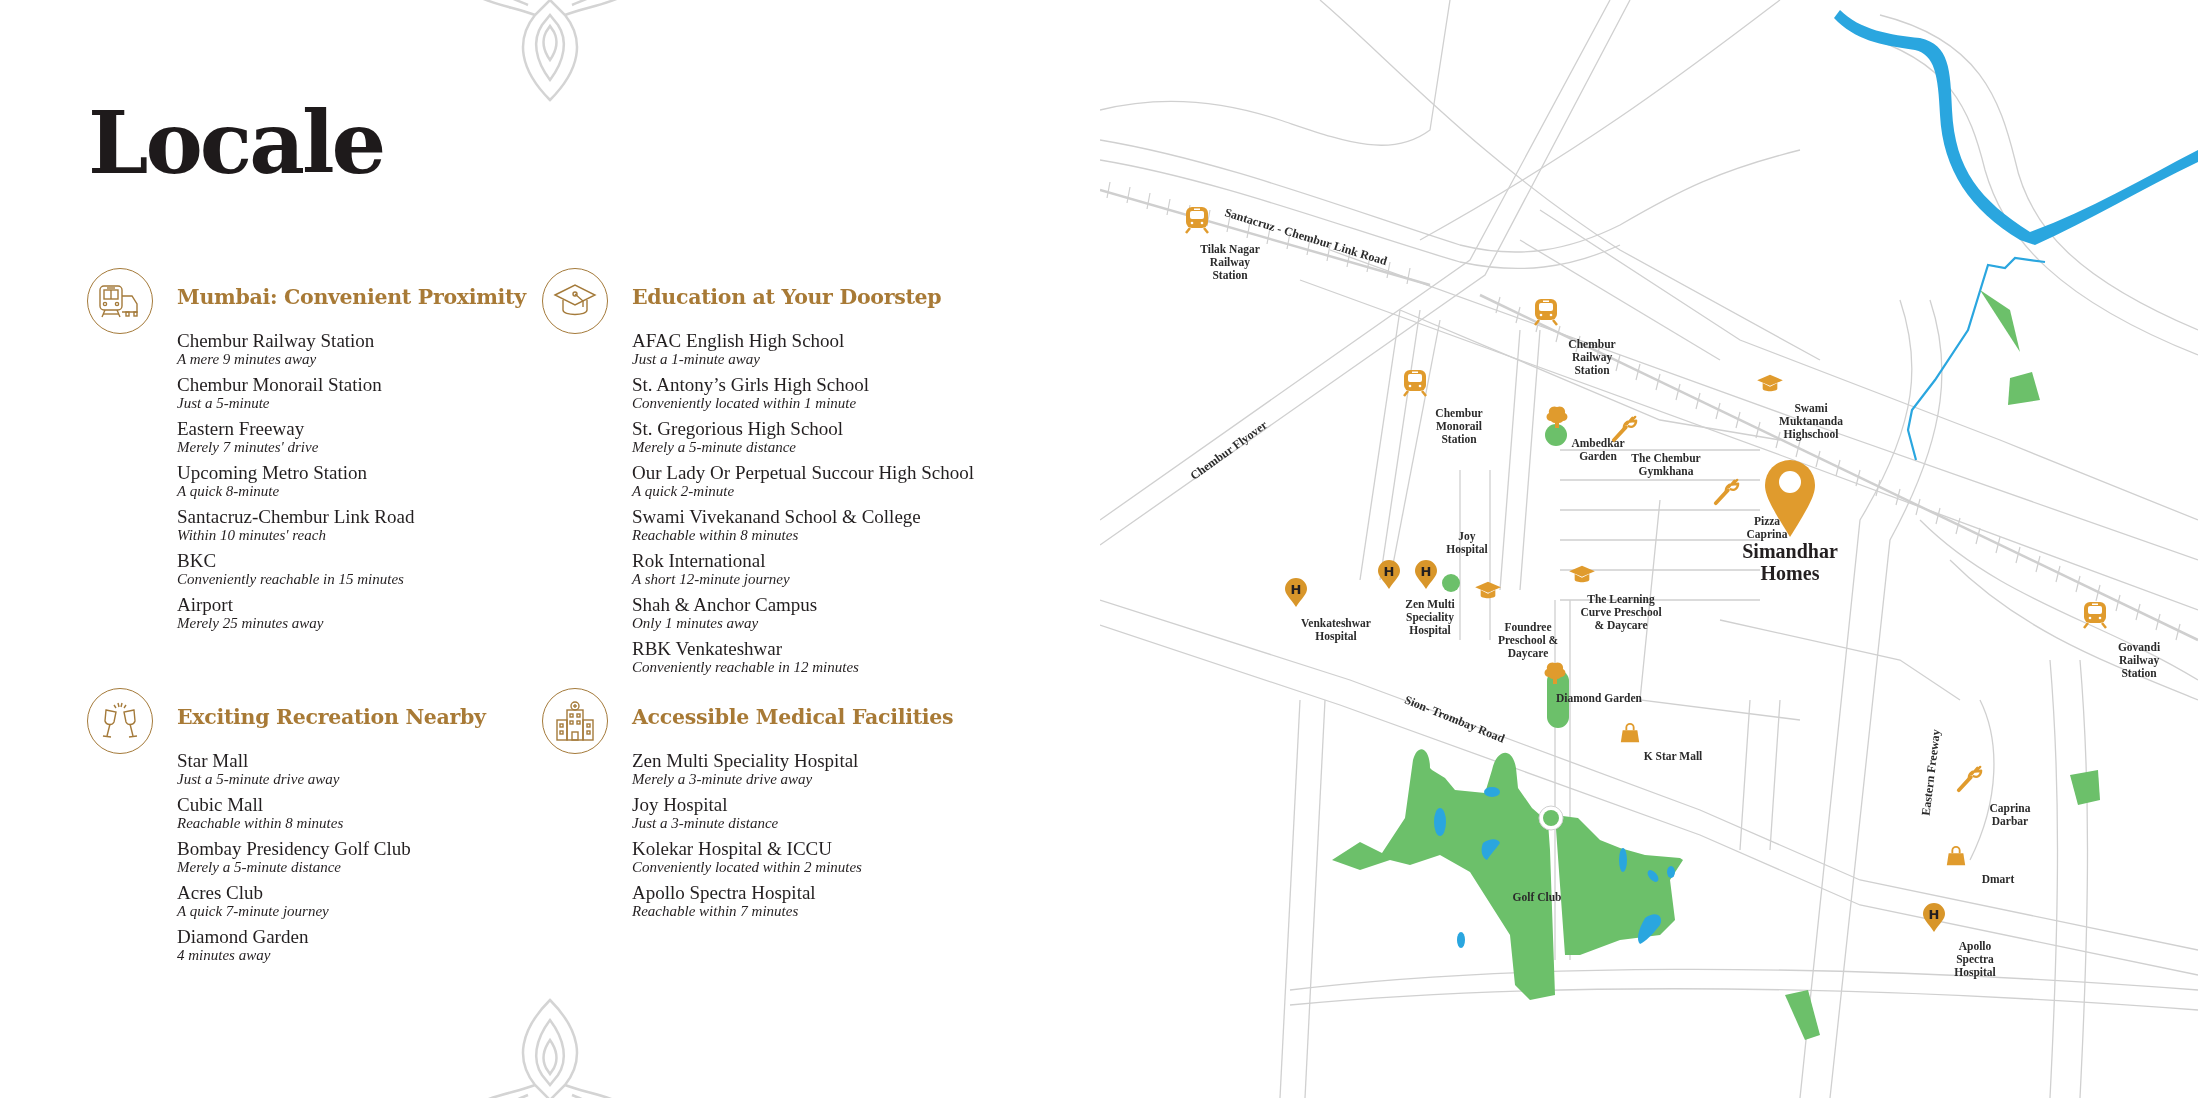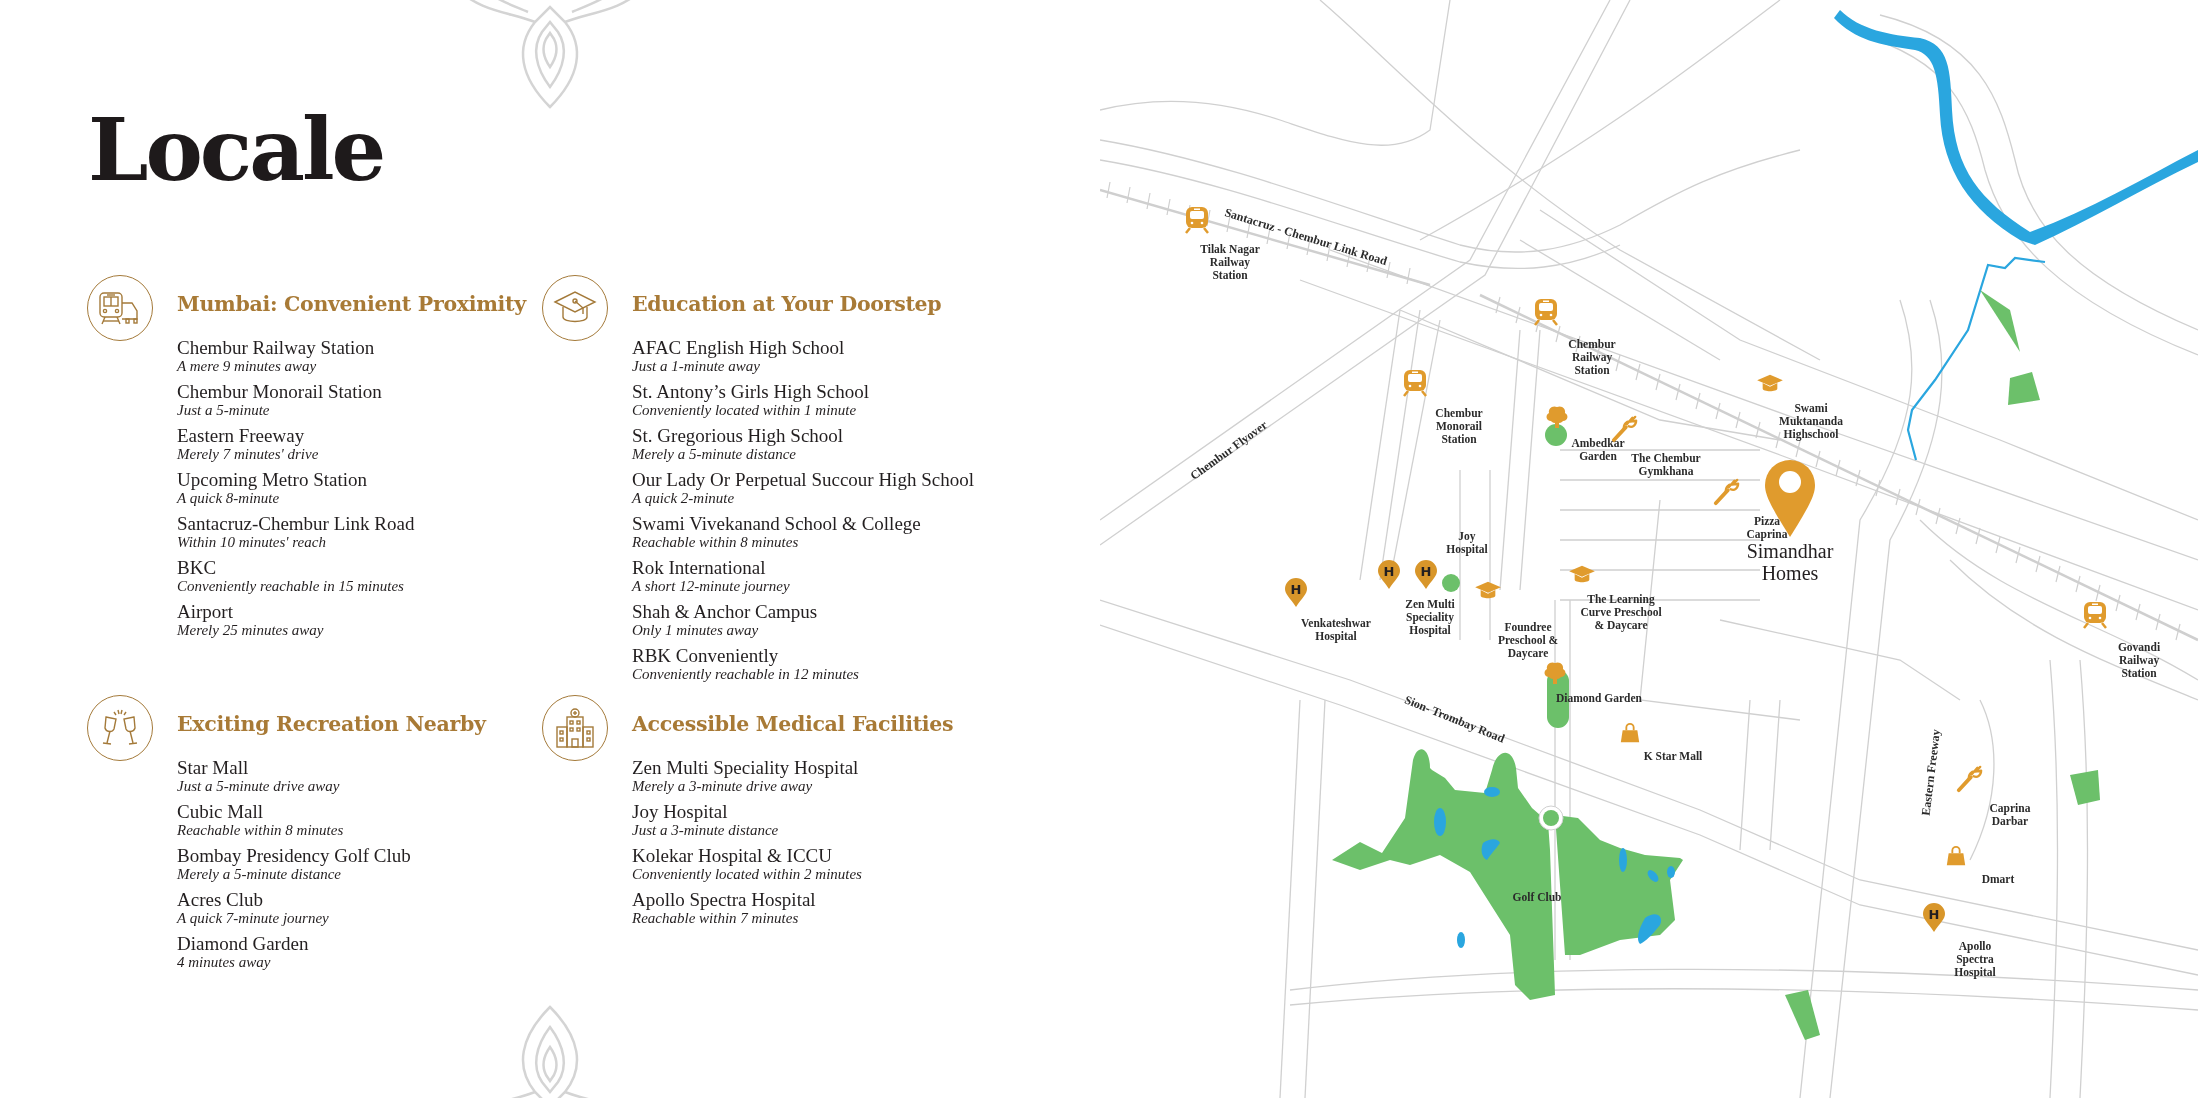--- a/index.html
+++ b/index.html
@@ -1,31 +1,31 @@
 <!DOCTYPE html>
 <html><head>
 <meta charset="utf-8">
 <style>
   html,body{margin:0;padding:0;background:#fff;}
   body{width:2198px;height:1098px;position:relative;overflow:hidden;font-family:"DejaVu Serif",serif;color:#231f20;}
-  .left{position:absolute;left:0;top:7px;width:1100px;height:976px;}
+  .left{position:absolute;left:0;top:0;width:1100px;height:976px;}
   .title{position:absolute;left:88px;top:100px;font-family:"DejaVu Serif",serif;font-weight:bold;font-size:86px;letter-spacing:-3px;color:#1e1a1b;line-height:1;}
   .section{position:absolute;}
   .sec-icon{position:absolute;left:0;top:0;width:66px;height:66px;border:1.6px solid #a47a3a;border-radius:50%;box-sizing:border-box;display:flex;align-items:center;justify-content:center;}
   .sec-head{position:absolute;left:90px;top:17px;font-family:"DejaVu Serif",serif;font-weight:bold;font-size:20.5px;color:#a87a36;white-space:nowrap;letter-spacing:-0.3px;}
   .items{position:absolute;left:90px;top:62px;}
   .item{height:44px;}
   .item-name{font-family:"Liberation Serif",serif;font-size:19px;font-weight:normal;color:#231f20;line-height:21px;white-space:nowrap;}
   .item-desc{font-family:"Liberation Serif",serif;font-size:15px;font-style:italic;color:#231f20;line-height:17px;white-space:nowrap;}
   .orn{position:absolute;}
   .map{position:absolute;left:1100px;top:0;width:1098px;height:1098px;overflow:hidden;}
   .map svg{position:absolute;left:0;top:0;}
   .lbl{position:absolute;font-family:"Liberation Serif",serif;font-weight:bold;font-size:11.5px;color:#2b2b2b;text-align:center;line-height:13px;white-space:nowrap;transform:translateX(-50%);margin-left:41px;}
   .road{position:absolute;font-family:"Liberation Serif",serif;font-weight:bold;font-size:12px;color:#2b2b2b;white-space:nowrap;transform-origin:left center;}
-  .home{position:absolute;font-family:"Liberation Serif",serif;font-weight:normal;font-size:20px;color:#231f20;text-align:center;line-height:22px;transform:translateX(-50%);white-space:nowrap;}
+  .home{position:absolute;font-family:"Liberation Serif",serif;font-weight:bold;font-size:20px;color:#231f20;text-align:center;line-height:22px;transform:translateX(-50%);white-space:nowrap;}
 </style>
 </head>
 <body>
 
 <div class="left">
 
   <svg class="orn" style="left:440px;top:-40px" width="220" height="145" viewBox="0 0 220 145">
     <g fill="none" stroke="#d4d4d4" stroke-width="2.5">
       <path d="M110 140 C80 110 75 80 95 55 L110 40 L125 55 C145 80 140 110 110 140Z"></path>
       <path d="M110 120 C95 100 92 80 102 65 L110 55 L118 65 C128 80 125 100 110 120Z"></path>
@@ -133,21 +133,21 @@
         </div>
       <div class="item">
           <div class="item-name">Rok International</div>
           <div class="item-desc">A short 12-minute journey</div>
         </div>
       <div class="item">
           <div class="item-name">Shah &amp; Anchor Campus</div>
           <div class="item-desc">Only 1 minutes away</div>
         </div>
       <div class="item">
-          <div class="item-name">RBK Conveniently</div>
+          <div class="item-name">RBK Venkateshwar</div>
           <div class="item-desc">Conveniently reachable in 12 minutes</div>
         </div>
     </div>
   </div>
 
   <div class="section" style="left:87px;top:688px">
     <div class="sec-icon">
       <svg width="44" height="42" viewBox="0 0 44 42" fill="none" stroke="#a47a3a" stroke-width="1.4">
         <path d="M8 10 L18 12 L16 22 C14 26 8 25 7 21 Z"></path>
           <line x1="12" y1="24" x2="9" y2="36"></line>

